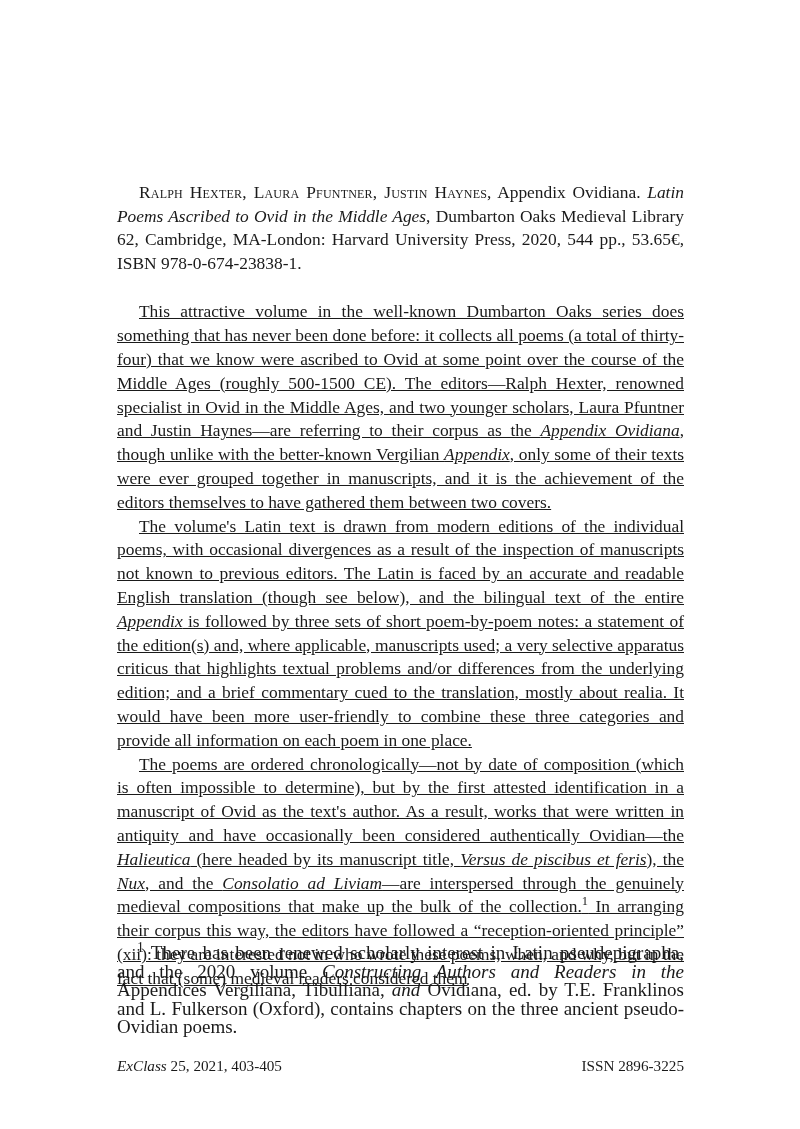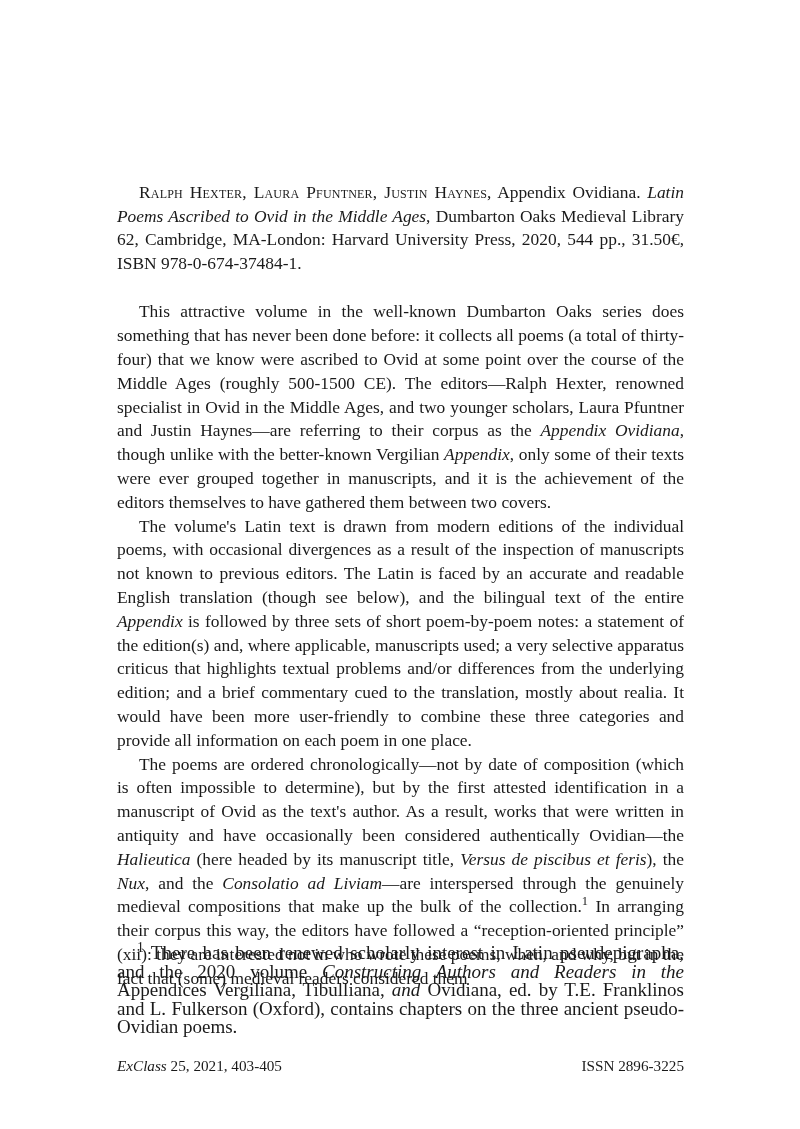--- a/index.html
+++ b/index.html
@@ -37,20 +37,21 @@
     text-indent: 22px;
   }
   p.para {
     font-size: 17.4px;
     line-height: 23.8px;
     text-align: justify;
     text-justify: inter-word;
     margin: 0;
     text-indent: 22px;
     hyphens: auto;
+    text-decoration: underline;
     -webkit-hyphens: auto;
   }
   p.para.first-body {
     margin-top: 25px;
   }
   .sc {
     font-variant: small-caps;
     letter-spacing: 0.2px;
   }
   .it {
@@ -92,21 +93,21 @@
     white-space: nowrap;
   }
 </style>
 </head>
 <body>
 
 <div class="page">
 
   <div class="content">
 
-    <p class="ref-head"><span class="sc">Ralph Hexter, Laura Pfuntner, Justin Haynes</span><span>, </span><span>Appendix Ovidiana.</span> <span class="it">Latin Poems Ascribed to Ovid in the Middle Ages</span><span>, Dumbarton Oaks Medieval Library 62, Cambridge, MA-London: Harvard University Press, 2020, 544 pp., 31.50€, ISBN 978-0-674-37484-1.</span></p>
+    <p class="ref-head"><span class="sc">Ralph Hexter, Laura Pfuntner, Justin Haynes</span><span>, </span><span>Appendix Ovidiana.</span> <span class="it">Latin Poems Ascribed to Ovid in the Middle Ages</span><span>, Dumbarton Oaks Medieval Library 62, Cambridge, MA-London: Harvard University Press, 2020, 544 pp., 53.65€, ISBN 978-0-674-23838-1.</span></p>
 
     <p class="para first-body"><span>This attractive volume in the well-known Dumbarton Oaks series does something that has never been done before: it collects all poems (a total of thirty-four) that we know were ascribed to Ovid at some point over the course of the Middle Ages (roughly 500-1500 CE). The editors—Ralph Hexter, renowned specialist in Ovid in the Middle Ages, and two younger scholars, Laura Pfuntner and Justin Haynes—are referring to their corpus as the </span><span class="it">Appendix Ovidiana</span><span>, though unlike with the better-known Vergilian </span><span class="it">Appendix</span><span>, only some of their texts were ever grouped together in manuscripts, and it is the achievement of the editors themselves to have gathered them between two covers.</span></p>
 
     <p class="para"><span>The volume's Latin text is drawn from modern editions of the individual poems, with occasional divergences as a result of the inspection of manuscripts not known to previous editors. The Latin is faced by an accurate and readable English translation (though see below), and the bilingual text of the entire </span><span class="it">Appendix</span><span> is followed by three sets of short poem-by-poem notes: a statement of the edition(s) and, where applicable, manuscripts used; a very selective apparatus criticus that highlights textual problems and/or differences from the underlying edition; and a brief commentary cued to the translation, mostly about realia. It would have been more user-friendly to combine these three categories and provide all information on each poem in one place.</span></p>
 
     <p class="para"><span>The poems are ordered chronologically—not by date of composition (which is often impossible to determine), but by the first attested identification in a manuscript of Ovid as the text's author. As a result, works that were written in antiquity and have occasionally been considered authentically Ovidian—the </span><span class="it">Halieutica</span><span> (here headed by its manuscript title, </span><span class="it">Versus de piscibus et feris</span><span>), the </span><span class="it">Nux</span><span>, and the </span><span class="it">Consolatio ad Liviam</span><span>—are interspersed through the genuinely medieval compositions that make up the bulk of the collection.</span><sup class="fn-mark">1</sup><span> In arranging their corpus this way, the editors have followed a “reception-oriented principle” (xii): they are interested not in who wrote these poems, when, and why, but in the fact that (some) medieval readers considered them</span></p>
 
   </div>
 
   <div class="footnotes">

